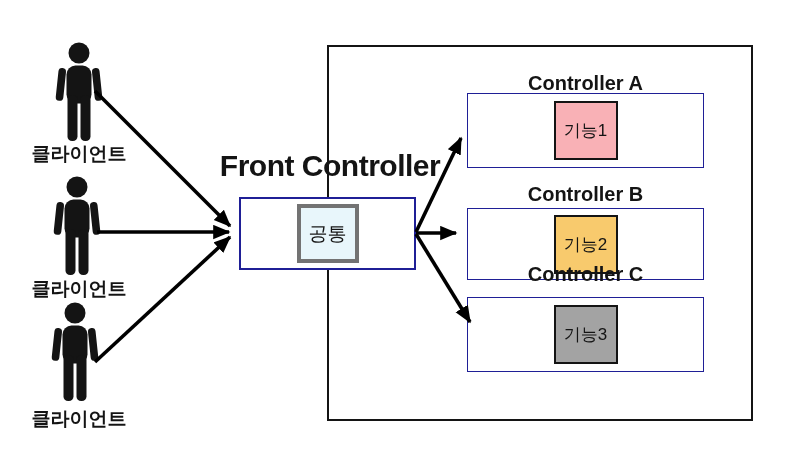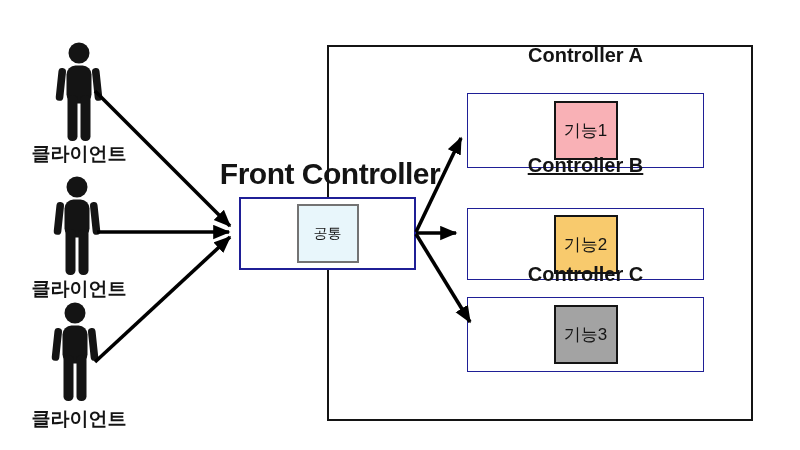--- a/index.html
+++ b/index.html
@@ -13,31 +13,31 @@
 
   
   .outer-box{
     left:327px;top:45px;width:426px;height:376px;
     border:2.5px solid #141414;background:transparent;z-index:1;
   }
 
   
   .fc-title{
     left:165px;top:149px;width:330px;text-align:center;
-    font-size:30px;font-weight:600;letter-spacing:-0.5px;z-index:2;margin-top:8px;
+    font-size:30px;font-weight:600;letter-spacing:-0.5px;z-index:2;
   }
   .fc-box{
     left:239px;top:197px;width:177px;height:73px;
     border:2px solid #1f1f96;background:#ffffff;z-index:2;
     display:flex;align-items:center;justify-content:center;
   }
   .common-sq{
-    width:62px;height:59px;border:2px solid #737373;background:#e8f6fb;
+    width:62px;height:59px;border:4px solid #737373;background:#e8f6fb;
     display:flex;align-items:center;justify-content:center;
-    font-size:14px;font-weight:500;box-sizing:border-box;
+    font-size:19px;font-weight:500;box-sizing:border-box;
   }
 
   
   .ctrl-label{
     left:467px;width:237px;text-align:center;
     font-size:20px;font-weight:600;z-index:2;
   }
   .ctrl-box{
     left:467px;width:237px;height:75px;
     border:1.5px solid #1f1f96;background:#ffffff;z-index:2;
@@ -63,26 +63,26 @@
 <body>
 
 <div class="abs outer-box"></div>
 
 <div class="abs fc-title">Front Controller</div>
 
 <div class="abs fc-box">
   <div class="common-sq" style="background-color: rgb(232, 246, 251);">공통</div>
 </div>
 
-<div class="abs ctrl-label" style="top:44px;">Controller A</div>
+<div class="abs ctrl-label" style="top:72px;">Controller A</div>
 <div class="abs ctrl-box" style="top:93px;justify-content:center;">
   <div class="feat-sq" style="background-color: rgb(249, 177, 182);">기능1</div>
 </div>
 
-<div class="abs ctrl-label" style="top:154px;text-decoration:underline;">Controller B</div>
+<div class="abs ctrl-label" style="top:183px;">Controller B</div>
 <div class="abs ctrl-box" style="top:196px;height:72px;margin-top:12px;">
   <div class="feat-sq" style="background-color: rgb(248, 202, 109);">기능2</div>
 </div>
 
 <div class="abs ctrl-label" style="top:263px;">Controller C</div>
 <div class="abs ctrl-box" style="top:297px;">
   <div class="feat-sq" style="background-color: #a3a3a3;">기능3</div>
 </div>
 
 <svg class="abs person" style="left:50px;top:42px;" width="58" height="100" viewBox="0 0 58 100" aria-hidden="true">

